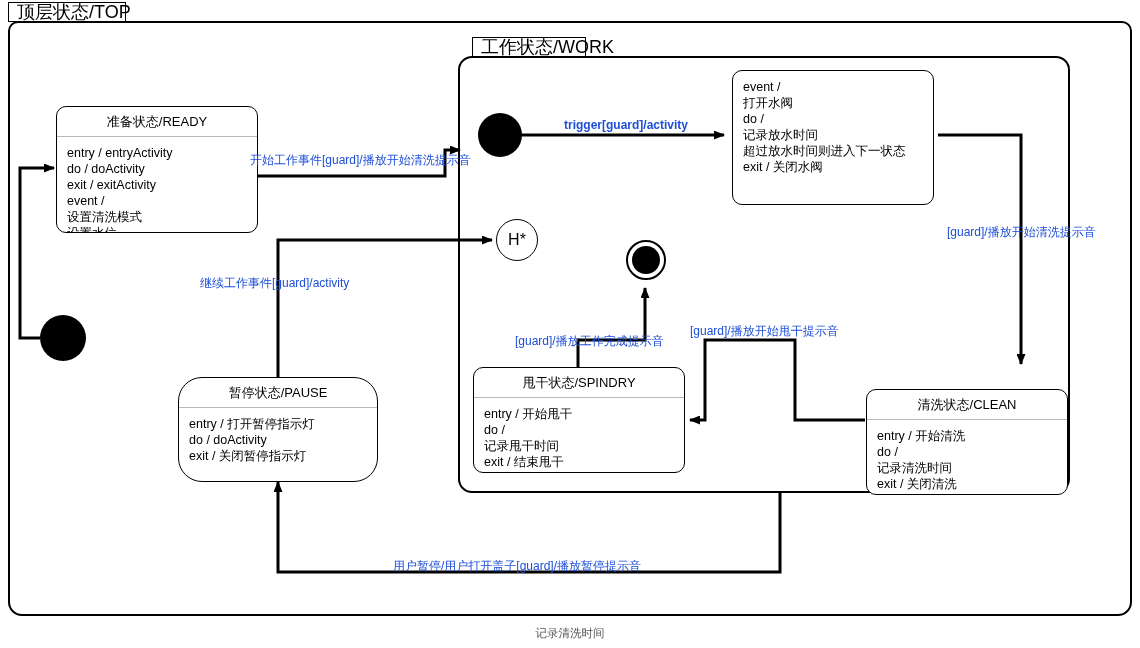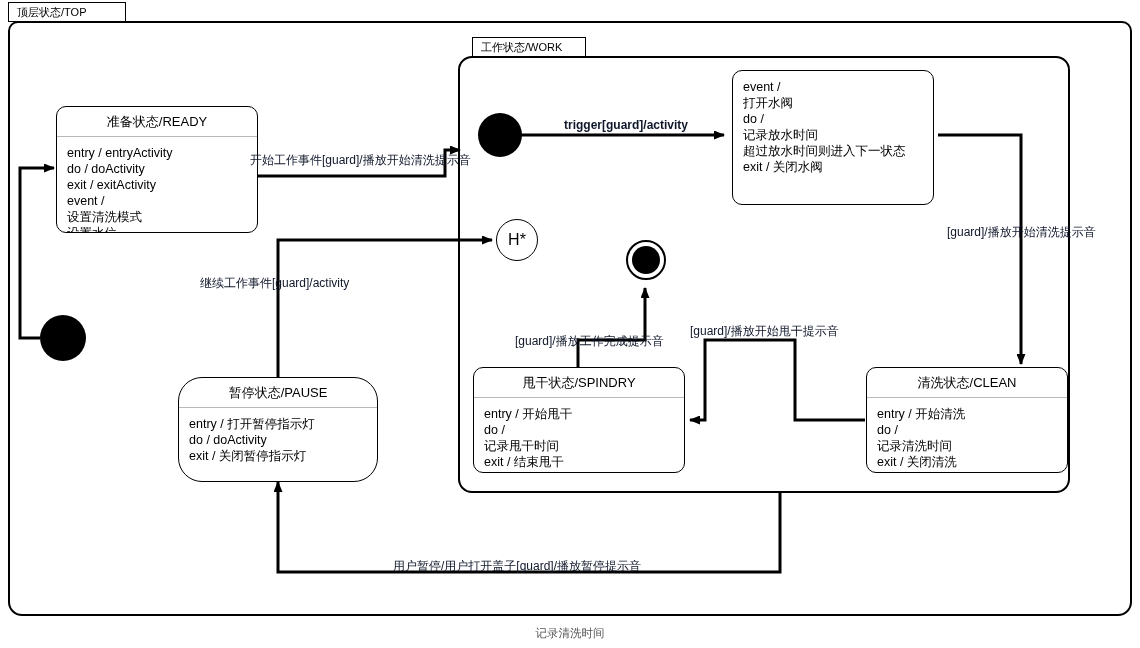--- a/index.html
+++ b/index.html
@@ -3,37 +3,37 @@
 <meta charset="utf-8">
 <style>
   html,body{margin:0;padding:0;background:#ffffff;}
   body{font-family:"Liberation Sans","DejaVu Sans",sans-serif;}
   #canvas{position:relative;width:1140px;height:648px;overflow:hidden;background:#fff;}
   svg#wires{position:absolute;left:0;top:0;width:1140px;height:648px;}
 
   
   .composite{position:absolute;border:2px solid #000;border-radius:14px;background:transparent;box-sizing:border-box;}
   .comp-tab{position:absolute;border:1px solid #000;background:#fff;box-sizing:border-box;
-            font-size:11px;color:#000;display:flex;align-items:center;padding:0 8px;white-space:nowrap;}
+            font-size:18px;color:#000;display:flex;align-items:center;padding:0 8px;white-space:nowrap;}
 
   
   .state{position:absolute;border:1px solid #000;border-radius:10px;background:#fff;box-sizing:border-box;overflow:hidden;}
   .state .title{text-align:center;font-size:13px;color:#000;padding:6px 4px 5px;border-bottom:1px solid #b8b8b8;white-space:nowrap;}
   .state .body{padding:8px 10px;font-size:12.5px;line-height:16px;color:#000;}
   .state .body div{white-space:nowrap;}
 
   
   .initial{position:absolute;border-radius:50%;background:#000;}
   .finalring{position:absolute;border-radius:50%;border:2px solid #000;background:#fff;box-sizing:border-box;}
   .finaldot{position:absolute;border-radius:50%;background:#000;}
   .history{position:absolute;border-radius:50%;border:1.6px solid #000;background:#fff;box-sizing:border-box;
            display:flex;align-items:center;justify-content:center;font-size:16px;color:#000;}
 
   
-  .elabel{position:absolute;font-size:12px;color:#0f172a;white-space:nowrap;background:transparent;}
+  .elabel{position:absolute;font-size:12px;color:#1d4ed8;white-space:nowrap;background:transparent;}
 
   
   .caption{position:absolute;width:100%;text-align:center;font-size:11.5px;color:#555;}
 </style>
 </head>
 <body>
 
 <div id="canvas">
 
   <svg id="wires" viewBox="0 0 1140 648">
@@ -100,21 +100,21 @@
     <div class="body">
       <div>event /</div>
       <div>打开水阀</div>
       <div>do /</div>
       <div>记录放水时间</div>
       <div>超过放水时间则进入下一状态</div>
       <div>exit / 关闭水阀</div>
     </div>
   </div>
 
-  <div class="state" style="left:866px;top:367px;width:202px;height:106px;">
+  <div class="state" style="left:866px;top:389px;width:202px;height:106px;">
     <div class="title">清洗状态/CLEAN</div>
     <div class="body">
       <div>entry / 开始清洗</div>
       <div>do /</div>
       <div>记录清洗时间</div>
       <div>exit / 关闭清洗</div>
     </div>
   </div>
 
   <div class="state" style="left:473px;top:367px;width:212px;height:106px;">

